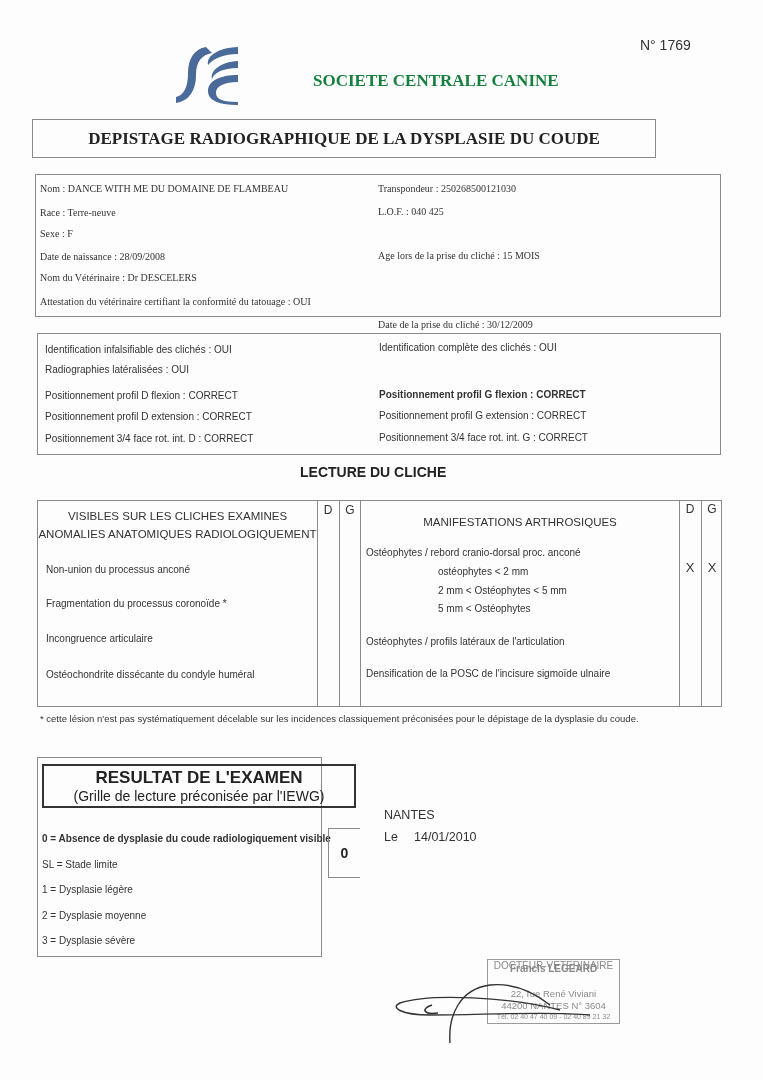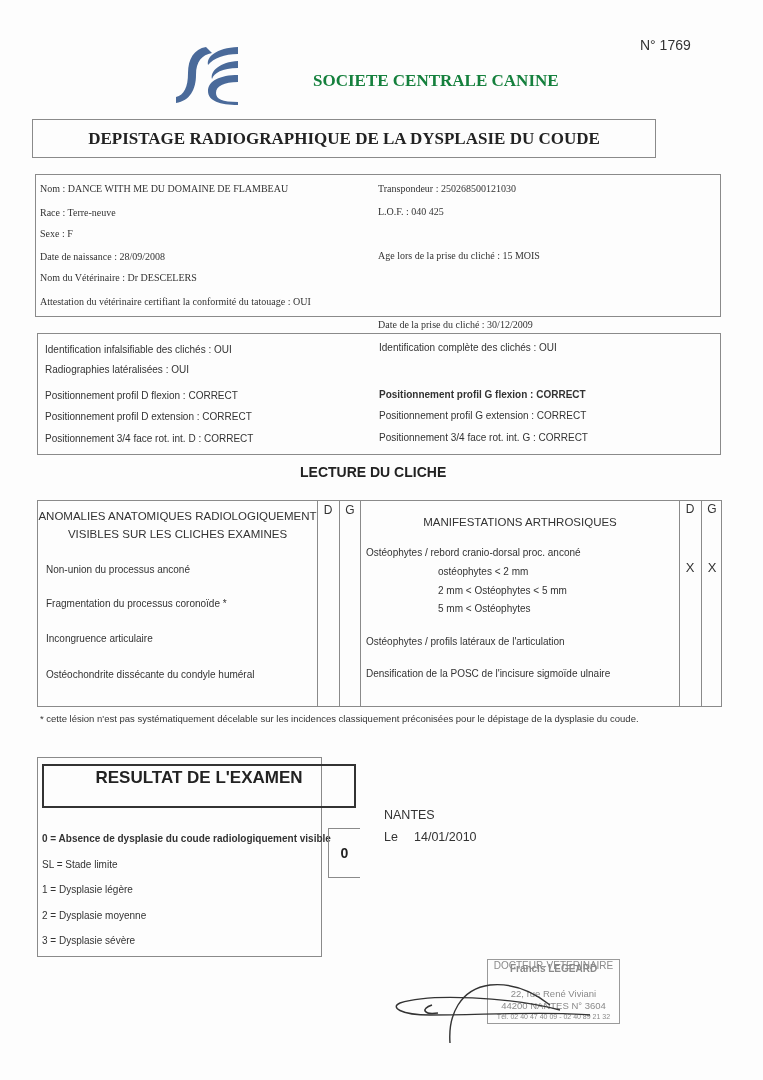--- a/index.html
+++ b/index.html
@@ -104,22 +104,22 @@
 <div id="lecture-title" class="abs">LECTURE DU CLICHE</div>
 
 <div id="reading-table" class="abs">
   <div class="vline" style="left:279px;"></div>
   <div class="vline" style="left:301px;"></div>
   <div class="vline" style="left:322px;"></div>
   <div class="vline" style="left:641px;"></div>
   <div class="vline" style="left:663px;"></div>
 
   <div class="hdr" style="left:0; top:6px; width:279px;">
+    <div>VISIBLES SUR LES CLICHES EXAMINES</div>
     <div>ANOMALIES ANATOMIQUES RADIOLOGIQUEMENT</div>
-    <div>VISIBLES SUR LES CLICHES EXAMINES</div>
   </div>
   <div class="dg" style="left:280px; top:2px;">D</div>
   <div class="dg" style="left:302px; top:2px;">G</div>
 
   <div class="cell-text" style="left:8px; top:63px;">Non-union du processus anconé</div>
   <div class="cell-text" style="left:8px; top:97px;">Fragmentation du processus coronoïde *</div>
   <div class="cell-text" style="left:8px; top:132px;">Incongruence articulaire</div>
   <div class="cell-text" style="left:8px; top:168px;">Ostéochondrite dissécante du condyle huméral</div>
 
   <div class="hdr" style="left:323px; top:12px; width:318px;">MANIFESTATIONS ARTHROSIQUES</div>
@@ -135,20 +135,21 @@
 
   <div class="mark" style="left:642px; top:59px;">X</div>
   <div class="mark" style="left:664px; top:59px;">X</div>
 </div>
 
 <div id="footnote" class="abs">* cette lésion n'est pas systématiquement décelable sur les incidences classiquement préconisées pour le dépistage de la dysplasie du coude.</div>
 
 <div id="result-box" class="box">
   <div id="result-title-box">
     <div id="result-title">RESULTAT DE L'EXAMEN</div>
+    <div id="result-subtitle">(Grille de lecture préconisée par l'IEWG)</div>
   </div>
   <div class="grade-line" style="top:75px;font-weight:bold;">0 = Absence de dysplasie du coude radiologiquement visible</div>
   <div class="grade-line" style="top:101px;">SL = Stade limite</div>
   <div class="grade-line" style="top:126px;">1 = Dysplasie légère</div>
   <div class="grade-line" style="top:152px;">2 = Dysplasie moyenne</div>
   <div class="grade-line" style="top:177px;">3 = Dysplasie sévère</div>
   <div id="grade-box">
     <div id="grade-value">0</div>
   </div>
 </div>

